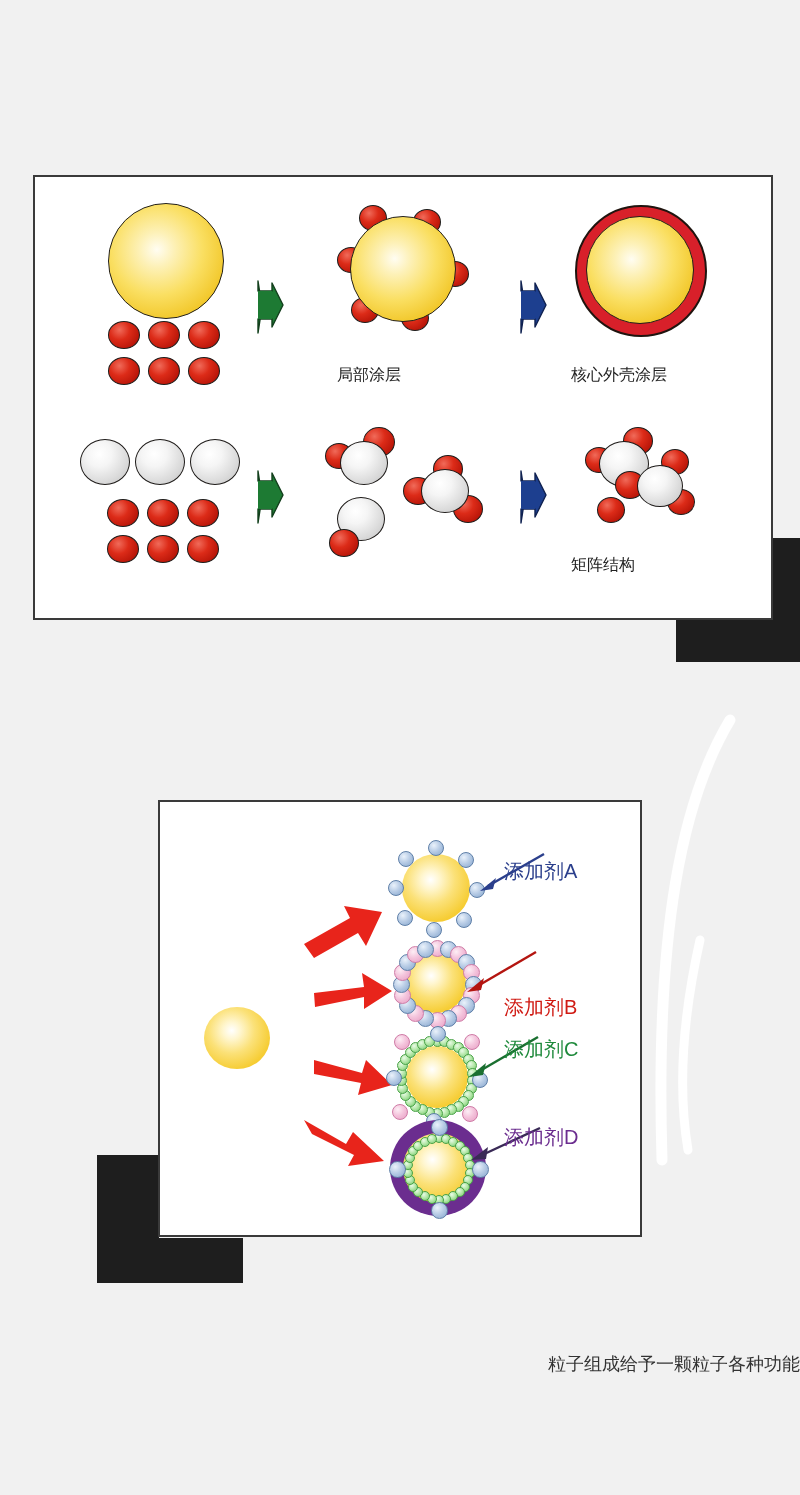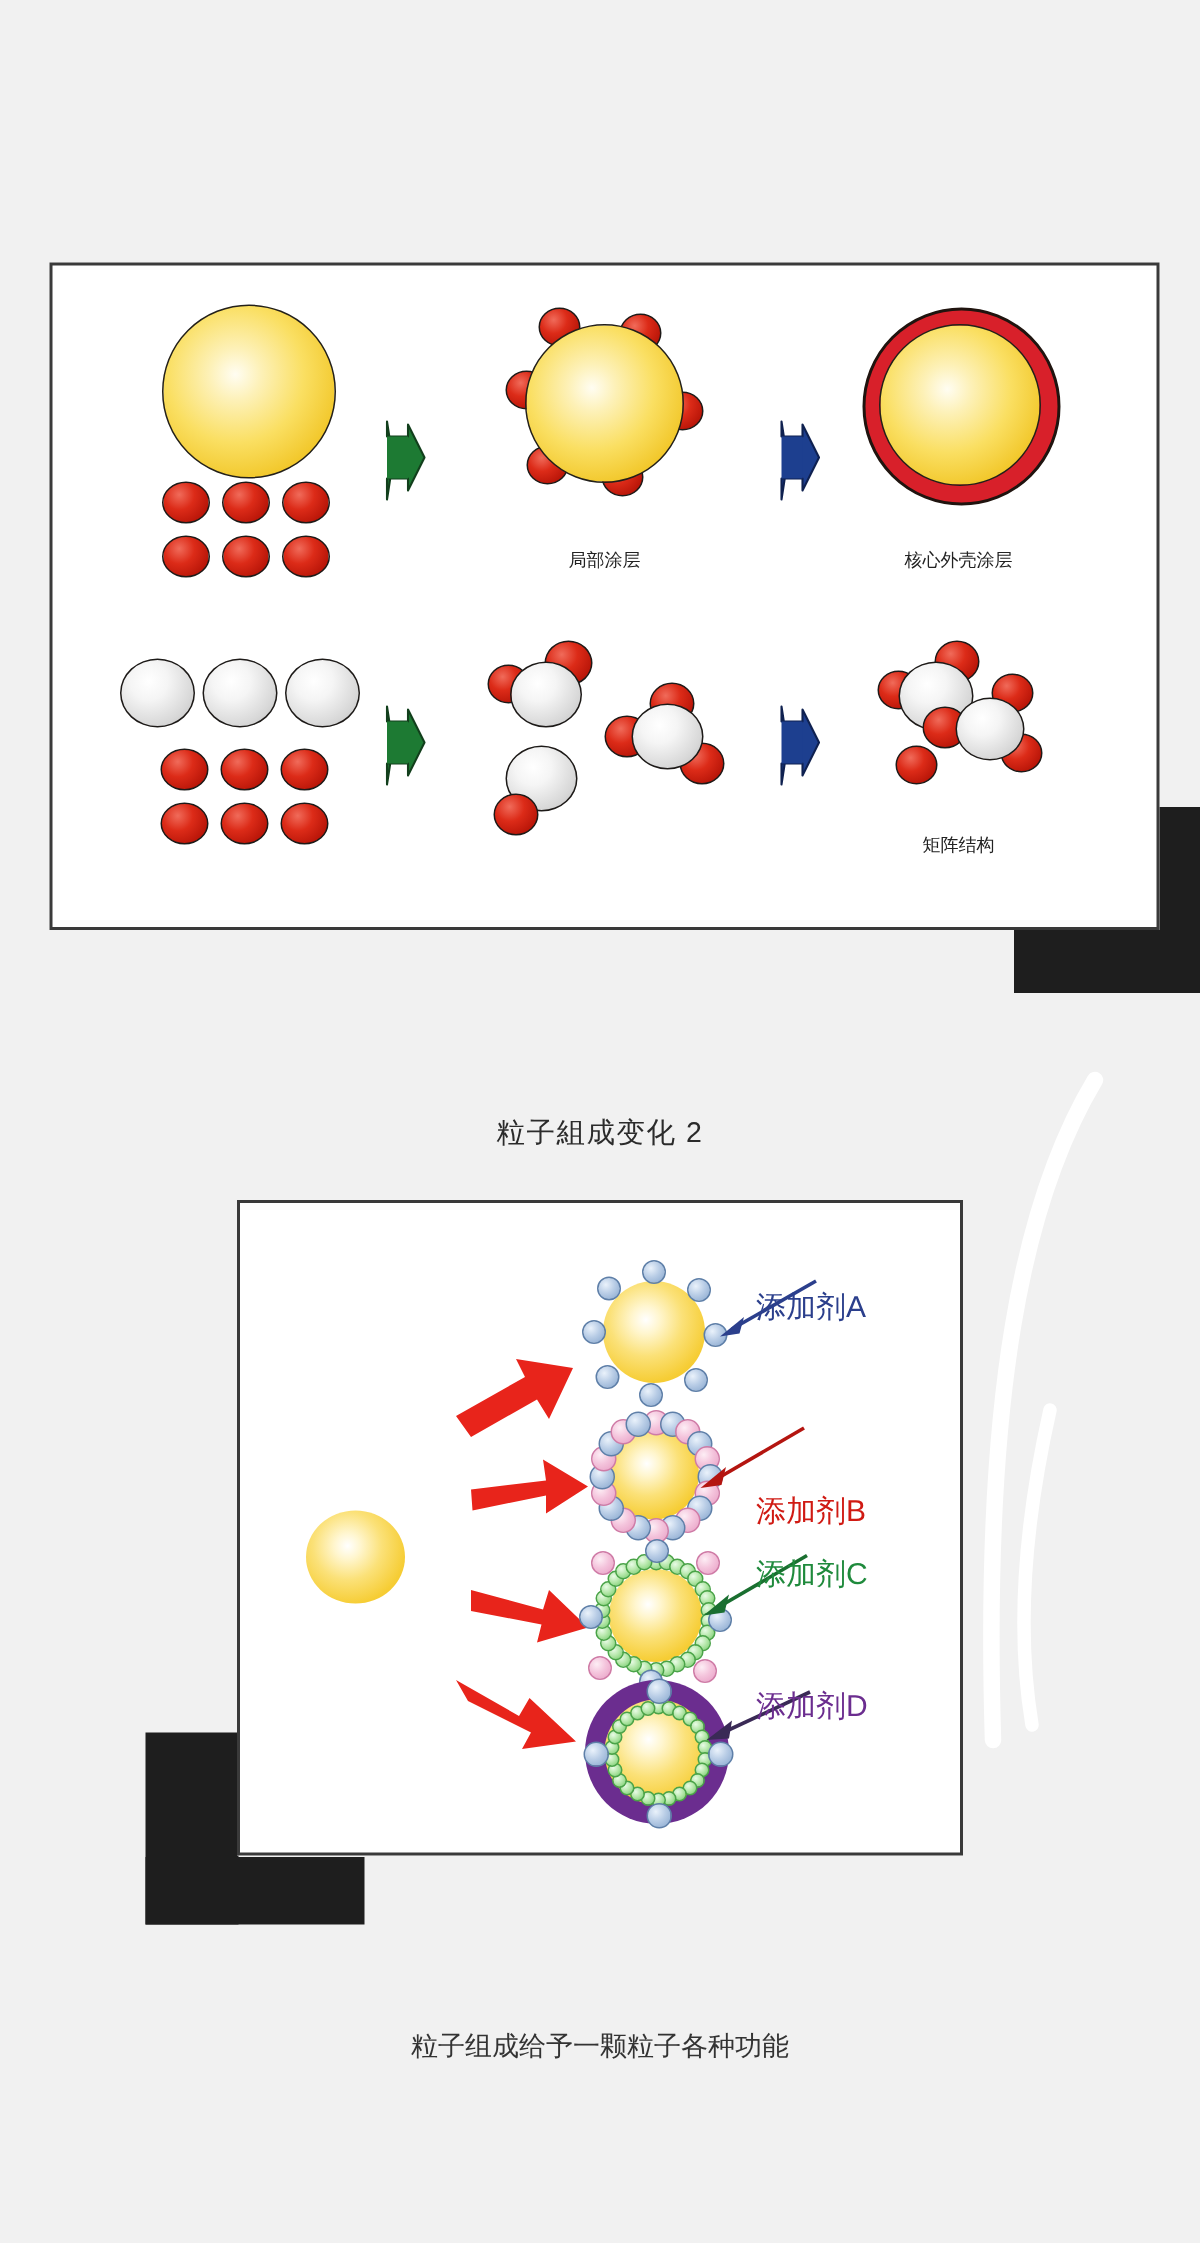--- a/index.html
+++ b/index.html
@@ -23,25 +23,25 @@
     position:absolute;background:#ffffff;border:2px solid #3a3a3a;
     box-sizing:border-box;
   }
 
   
   .panel-title{
     position:absolute;text-align:center;width:100%;
     font-size:19px;color:#2b2b2b;letter-spacing:1px;
   }
   .cap{
-    position:absolute;font-size:12px;color:#222;text-align:center;
+    position:absolute;font-size:16px;color:#222;text-align:left;
     white-space:nowrap;
   }
   .footer-line{
-    position:absolute;width:100%;text-align:center;color:#333;
+    position:absolute;width:100%;text-align:right;color:#333;
     white-space:nowrap;
   }
   .f1{font-size:18px;}
   .f2{font-size:18px;}
 
   
   .sph{position:absolute;border-radius:50%;}
   .yellow{
     background:radial-gradient(circle at 42% 40%, #fffdf2 0%, #fdf1b8 18%, #fadf62 48%, #f2c82c 74%, #e9b81c 100%);
     border:1.6px solid #23201a;
@@ -167,21 +167,20 @@
       <div class="sph redp" style="left:86px;top:22px;width:26px;height:24px;"></div>
       <div class="sph redp" style="left:92px;top:62px;width:26px;height:24px;"></div>
       <div class="sph redp" style="left:22px;top:70px;width:26px;height:24px;"></div>
       <div class="sph whitep" style="left:24px;top:14px;width:48px;height:44px;"></div>
       <div class="sph redp" style="left:40px;top:44px;width:28px;height:26px;"></div>
       <div class="sph whitep" style="left:62px;top:38px;width:44px;height:40px;"></div>
     </div>
     <div class="cap" style="left:536px;top:378px;width:136px;">矩阵结构</div>
   </div>
 
-  <div class="panel-title" style="left:0;top:742px;">粒子組成变化 2</div>
 
   <div class="panel" style="left:158px;top:800px;width:484px;height:437px;">
 
     <div class="sph yellow-noborder" style="left:44px;top:205px;width:66px;height:62px;"></div>
 
     <svg class="arrowsvg" style="left:142px;top:100px;width:82px;height:58px;" viewBox="0 0 82 58">
       <path d="M2 42 L48 16 L42 4 L80 10 L64 44 L56 31 L12 56 Z" fill="#e8241b"></path>
     </svg>
     <svg class="arrowsvg" style="left:152px;top:163px;width:82px;height:50px;" viewBox="0 0 82 50">
       <path d="M2 28 L52 22 L50 8 L80 26 L52 44 L52 32 L3 42 Z" fill="#e8241b"></path>

